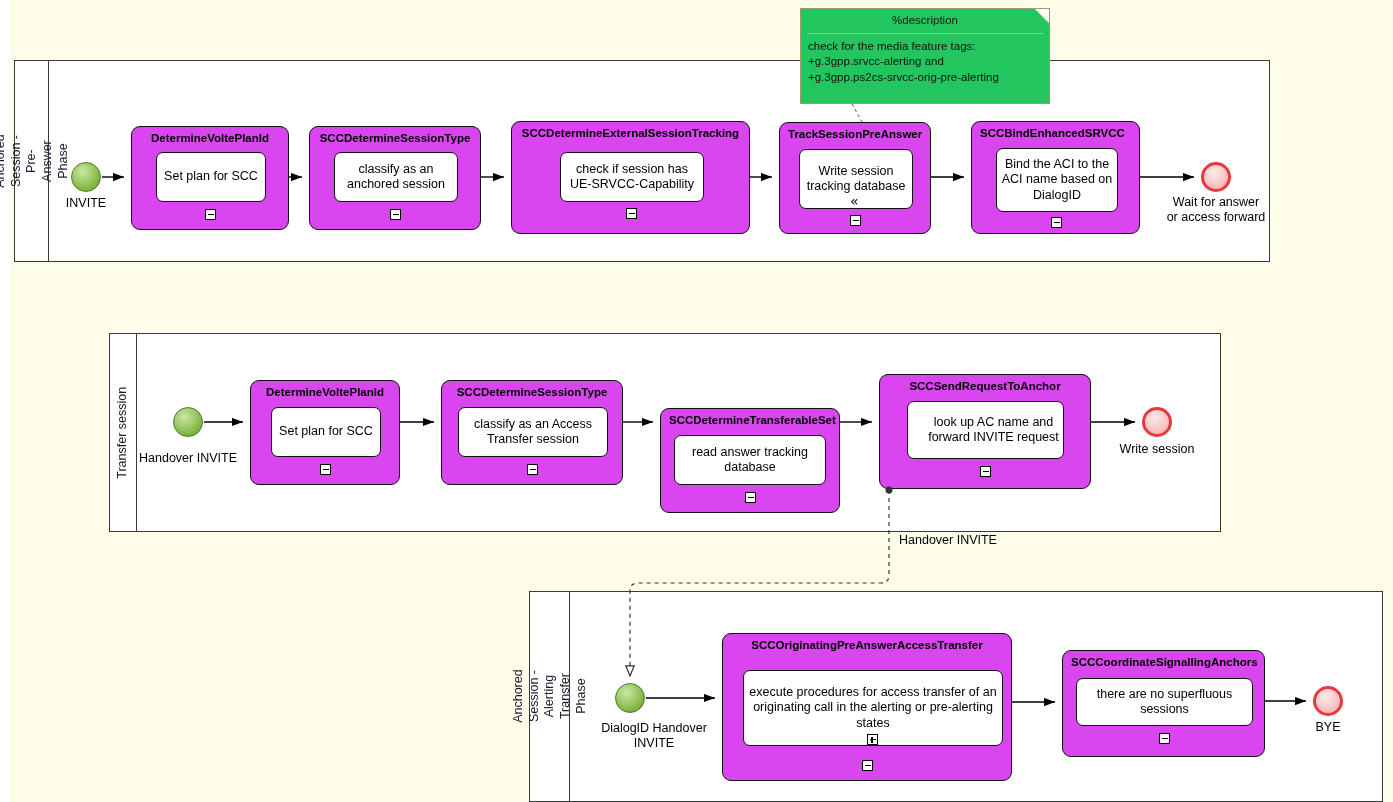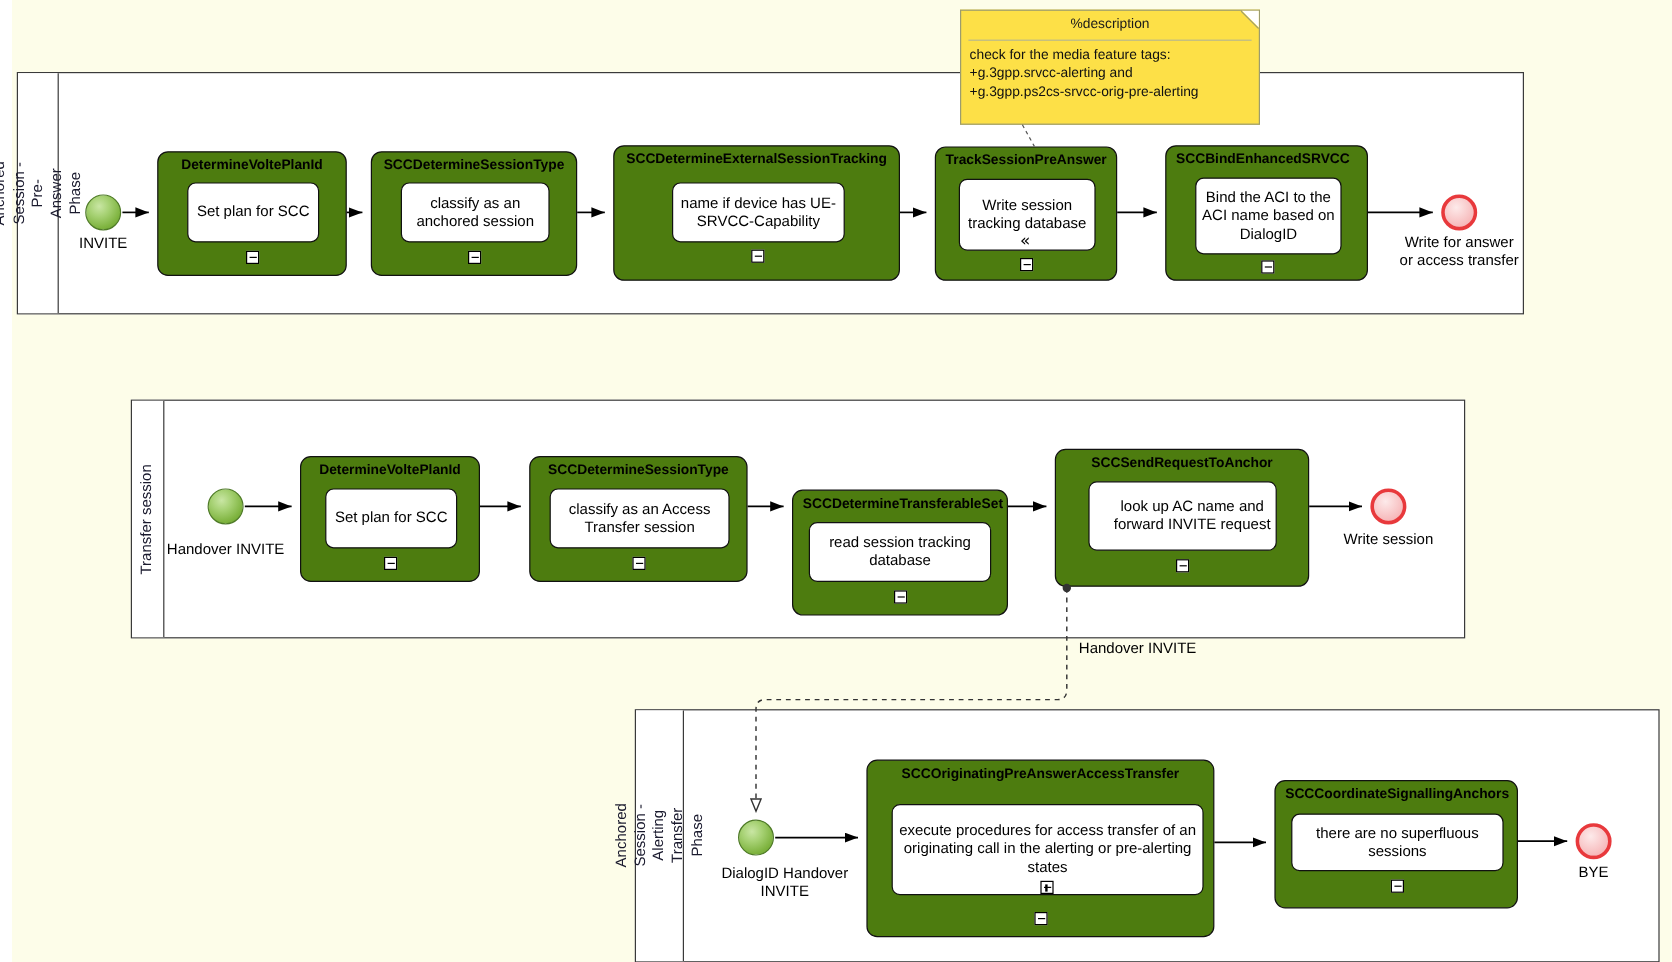--- a/index.html
+++ b/index.html
@@ -38,21 +38,21 @@
     white-space:nowrap;
     font-size:12.5px;
     color:#1a1a2e;
     text-align:center;
     line-height:1.25;
   }
   .lane-header.two-line span{ white-space:normal; width:170px;}
   
   .task{
     position:absolute;
-    background:#4d7c0f;
+    background:#d946ef;
     border:1.4px solid #111111;
     border-radius:9px;
     box-sizing:border-box;
   }
   .task-title{
     position:absolute;left:0;right:0;top:5px;
     text-align:center;
     font-size:11.5px;
     font-weight:bold;
     color:#000000;
@@ -130,21 +130,21 @@
   }
   .event-label.wrap{white-space:normal;}
   
   svg.overlay{
     position:absolute;left:0;top:0;width:1393px;height:802px;
     pointer-events:none;
   }
   
   .note{
     position:absolute;
-    background:#fde047;
+    background:#22c55e;
     border:1px solid #9c9c6e;
     box-sizing:border-box;
   }
   .note-corner{
     position:absolute;top:0;right:0;
     width:0;height:0;
     border-left:14px solid transparent;
     border-top:14px solid #ffffff;
   }
   .note-corner-line{
@@ -195,21 +195,21 @@
     <div class="task-title">SCCDetermineSessionType</div>
     <div class="inner-box" style="left:24px;top:25px;width:124px;height:50px;">
       <span class="inner-text">classify as an anchored session</span>
     </div>
     <div class="marker" style="left:80px;top:82px;"></div>
   </div>
 
   <div class="task" style="left:511px;top:121px;width:239px;height:113px;">
     <div class="task-title">SCCDetermineExternalSessionTracking</div>
     <div class="inner-box" style="left:48px;top:30px;width:144px;height:50px;">
-      <span class="inner-text">name if device has UE-SRVCC-Capability</span>
+      <span class="inner-text">check if session has UE-SRVCC-Capability</span>
     </div>
     <div class="marker" style="left:114px;top:86px;"></div>
   </div>
 
   <div class="task" style="left:971px;top:121px;width:169px;height:113px;">
     <div class="task-title left">SCCBindEnhancedSRVCC</div>
     <div class="inner-box" style="left:24px;top:26px;width:122px;height:64px;">
       <span class="inner-text">Bind the ACI to the ACI name based on DialogID</span>
     </div>
     <div class="marker" style="left:79px;top:95px;"></div>
@@ -218,21 +218,21 @@
   <div class="task" style="left:779px;top:122px;width:152px;height:112px;">
     <div class="task-title left">TrackSessionPreAnswer</div>
     <div class="inner-box" style="left:19px;top:26px;width:114px;height:60px;">
       <span class="inner-text">Write session tracking database</span>
     </div>
     <div class="loop-marker" style="left:70px;top:71px;">«</div>
     <div class="marker" style="left:70px;top:92px;"></div>
   </div>
 
   <div class="event end" style="left:1201px;top:162px;"></div>
-  <div class="event-label wrap" style="left:1166px;top:195px;width:100px;">Write for answer or access transfer</div>
+  <div class="event-label wrap" style="left:1166px;top:195px;width:100px;">Wait for answer or access forward</div>
 
   <div class="note" style="left:800px;top:8px;width:250px;height:96px;">
     <div class="note-corner"></div>
     <svg class="note-corner-line" viewBox="0 0 15 15">
       <path d="M0,0 L15,15" stroke="#9c9c6e" stroke-width="1" fill="none"></path>
     </svg>
     <div class="note-title">%description</div>
     <div class="note-sep"></div>
     <div class="note-body">check for the media feature tags:
 +g.3gpp.srvcc-alerting and
@@ -260,21 +260,21 @@
     <div class="task-title">SCCDetermineSessionType</div>
     <div class="inner-box" style="left:16px;top:26px;width:150px;height:50px;justify-content:flex-end;">
       <span class="inner-text">classify as an Access Transfer session</span>
     </div>
     <div class="marker" style="left:85px;top:83px;"></div>
   </div>
 
   <div class="task" style="left:660px;top:380px;width:180px;height:105px;margin-top:28px;">
     <div class="task-title left">SCCDetermineTransferableSet</div>
     <div class="inner-box" style="left:13px;top:26px;width:152px;height:50px;">
-      <span class="inner-text">read session tracking database</span>
+      <span class="inner-text">read answer tracking database</span>
     </div>
     <div class="marker" style="left:84px;top:83px;"></div>
   </div>
 
   <div class="task" style="left:879px;top:374px;width:212px;height:115px;">
     <div class="task-title">SCCSendRequestToAnchor</div>
     <div class="inner-box" style="left:27px;top:26px;width:157px;height:58px;padding-left:20px;">
       <span class="inner-text">look up AC name and forward INVITE request</span>
     </div>
     <div class="marker" style="left:100px;top:91px;"></div>

